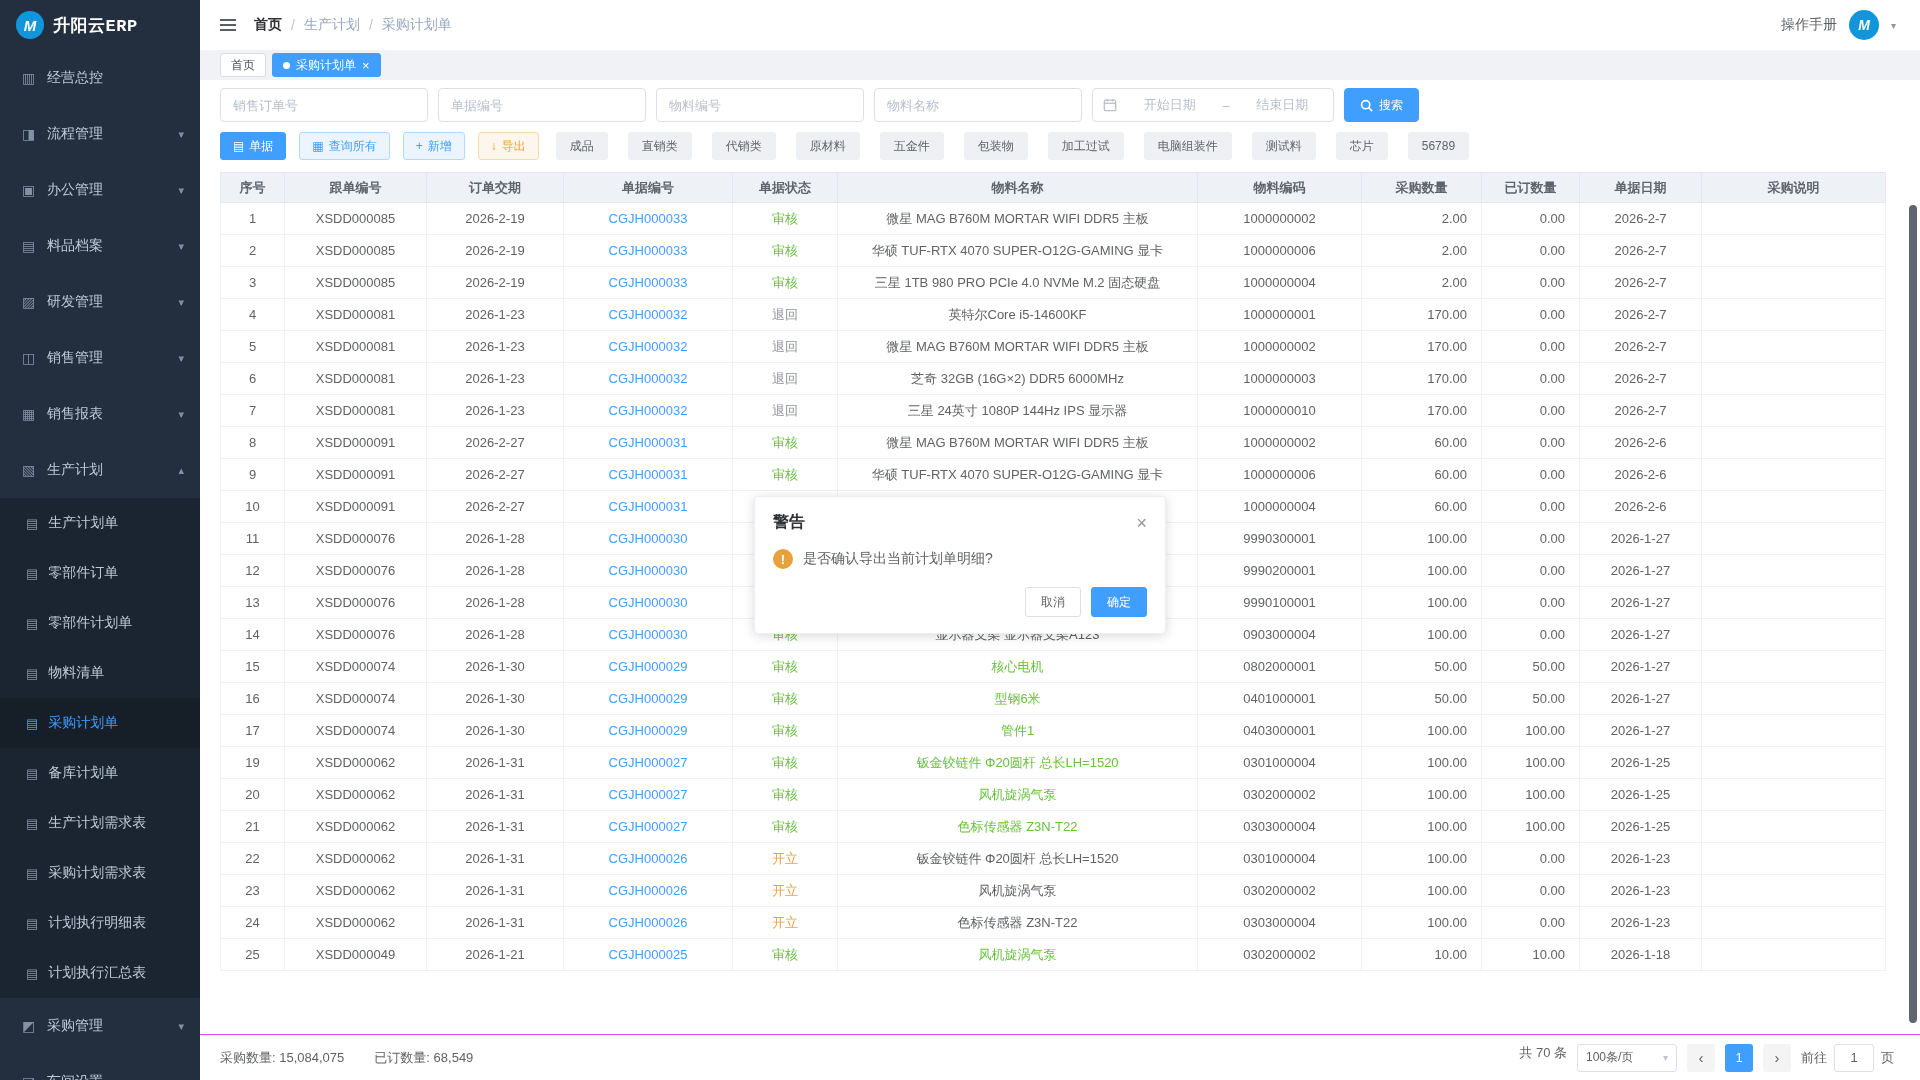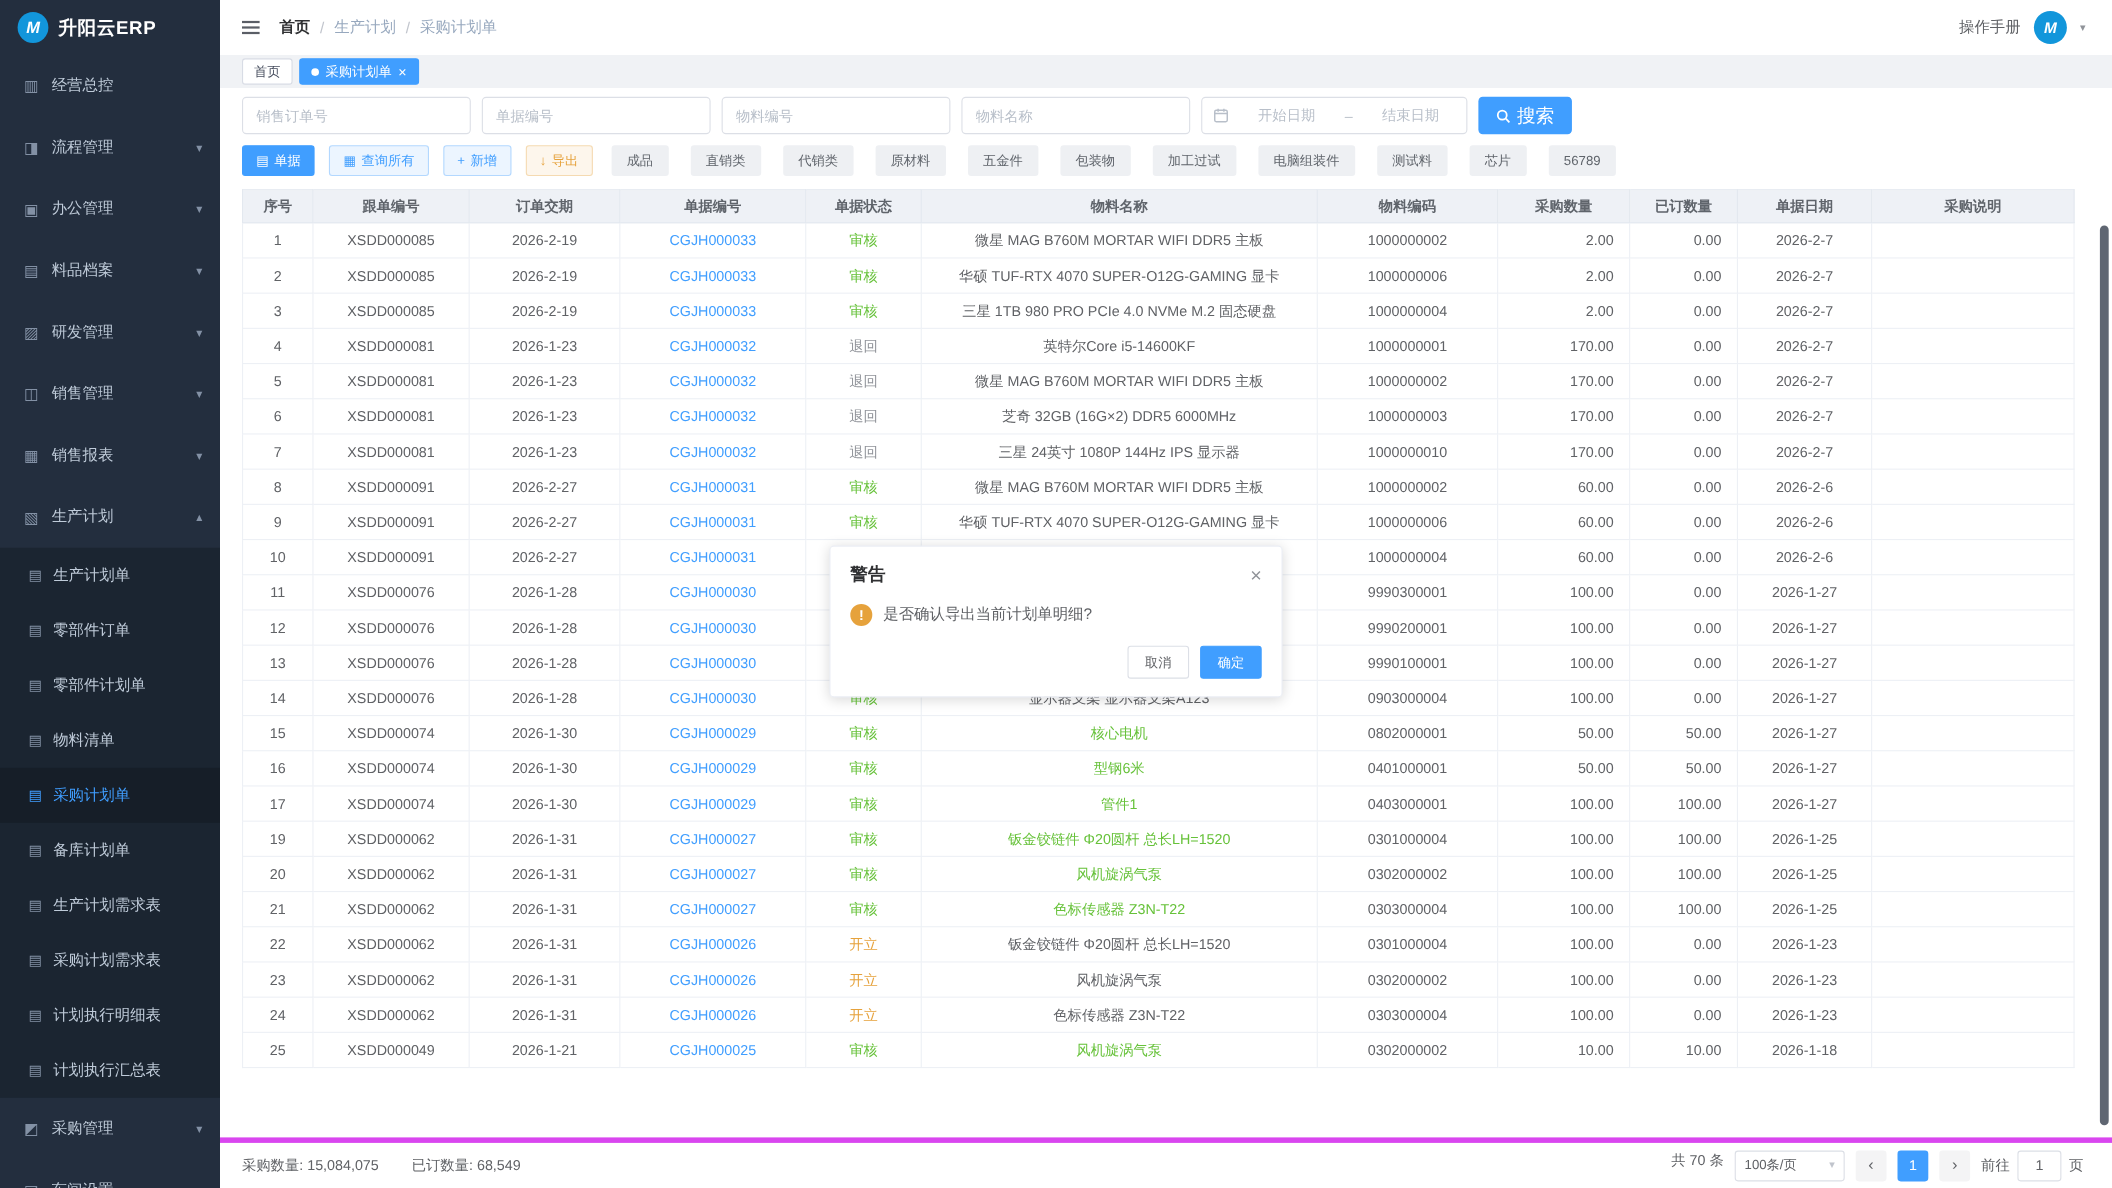--- a/index.html
+++ b/index.html
@@ -4,21 +4,21 @@
 <style>
   * { box-sizing: border-box; margin: 0; padding: 0; }
   html, body { width: 1920px; height: 1080px; overflow: hidden; }
   body { font-family: "Liberation Sans", "DejaVu Sans", sans-serif; color: #606266; background: #fff; position: relative; }
   .app { display: flex; width: 1920px; height: 1080px; }
 
   
   .sidebar { width: 200px; min-width: 200px; height: 1080px; background: #232e3e; overflow: hidden; }
   .logo { height: 50px; display: flex; align-items: center; gap: 9px; padding-left: 16px; }
   .logo-badge { width: 28px; height: 28px; border-radius: 50%; background: #1296db; color: #fff; display: flex; align-items: center; justify-content: center; font-weight: bold; font-style: italic; font-size: 15px; }
-  .logo-text { color: #fff; font-size: 17px; font-weight: bold; letter-spacing: .5px; }
+  .logo-text { color: #fff; font-size: 17px; font-weight: bold; letter-spacing: .5px; font-family: Liberation Mono, monospace; }
   .menu-item { height: 56px; display: flex; align-items: center; padding: 0 16px 0 20px; color: #bfcbd9; font-size: 14px; cursor: pointer; }
   .mi-icon { width: 17px; margin-right: 10px; color: #8391a5; font-size: 14px; text-align: center; }
   .mi-label { flex: 1; }
   .mi-arrow { color: #8391a5; font-size: 11px; }
   .submenu { background: #1b2531; }
   .submenu-item { height: 50px; display: flex; align-items: center; gap: 10px; padding-left: 26px; color: #bfcbd9; font-size: 14px; cursor: pointer; }
   .si-icon { color: #8391a5; font-size: 13px; }
   .submenu-item.active { color: #409eff; background: #161e28; }
   .submenu-item.active .si-icon { color: #409eff; }
 
@@ -40,42 +40,42 @@
   .tab.active { background: #409eff; border-color: #409eff; color: #fff; }
   .tab .dot { width: 7px; height: 7px; border-radius: 50%; background: #fff; }
   .tab-close { font-size: 13px; line-height: 1; }
 
   .content { flex: 1; padding: 8px 20px 0 20px; background: #fff; overflow: hidden; }
   .filter-row { display: flex; align-items: center; gap: 10px; height: 34px; }
   .f-input { height: 34px; width: 208px; border: 1px solid #dcdfe6; border-radius: 4px; padding: 0 12px; font-size: 13px; color: #606266; font-family: inherit; outline: none; }
   .f-input::placeholder { color: #b8bfc9; }
   .date-range { width: 242px; height: 34px; border: 1px solid #dcdfe6; border-radius: 4px; display: flex; align-items: center; padding: 0 10px; gap: 12px; color: #b8bfc9; font-size: 13px; }
   .date-range .dtxt { flex: 1; text-align: center; }
-  .search-btn { height: 34px; padding: 0 15px; background: #409eff; border: 1px solid #409eff; border-radius: 4px; color: #fff; font-size: 17px; display: inline-flex; align-items: center; gap: 6px; cursor: pointer; font-family: inherit; }
+  .search-btn { height: 34px; padding: 0 15px; background: #409eff; border: 1px solid #409eff; border-radius: 4px; color: #fff; font-size: 12px; display: inline-flex; align-items: center; gap: 6px; cursor: pointer; font-family: inherit; }
 
   .toolbar-row { display: flex; align-items: center; gap: 13px; margin-top: 10px; height: 28px; }
   .btn { height: 28px; padding: 0 12px; border-radius: 3px; font-size: 12px; display: inline-flex; align-items: center; gap: 5px; cursor: pointer; border: 1px solid transparent; font-family: inherit; }
   .btn-primary { background: #409eff; color: #fff; border-color: #409eff; }
   .btn-plain-blue { background: #ecf5ff; color: #409eff; border-color: #b3d8ff; }
   .btn-plain-yellow { background: #fdf6ec; color: #e6a23c; border-color: #f5dab1; }
   .chips { display: flex; gap: 20px; margin-left: 4px; }
   .chip { height: 28px; padding: 0 14px; background: #eef0f3; color: #5f646b; border: none; border-radius: 3px; font-size: 12px; cursor: pointer; font-family: inherit; }
 
   .grid-wrap { margin-top: 12px; }
   table.grid { border-collapse: collapse; table-layout: fixed; width: 1665px; }
   .grid th { height: 30px; background: #eef1f6; border: 1px solid #e3e8ef; font-size: 13px; font-weight: bold; color: #5f646b; padding: 0 4px; }
   .grid td { height: 32px; border: 1px solid #edf0f5; font-size: 13px; color: #606266; text-align: center; padding: 0 6px; white-space: nowrap; overflow: hidden; }
   .grid td.num { text-align: right; padding-right: 14px; }
   .grid td.link { color: #409eff; cursor: pointer; }
   .grid td.st-green { color: #67c23a; }
   .grid td.st-gray { color: #909399; }
   .grid td.st-orange { color: #e6a23c; }
   .grid td.mat.green { color: #67c23a; }
 
-  .page-footer { height: 46px; border-top: 5px solid #d946ef; display: flex; align-items: center; padding: 0 26px 0 20px; background: #fff; font-size: 13px; color: #606266; }
+  .page-footer { height: 46px; border-top: 1px solid #d946ef; display: flex; align-items: center; padding: 0 26px 0 20px; background: #fff; font-size: 13px; color: #606266; }
   .totals { display: flex; gap: 30px; }
   .pager { margin-left: auto; display: flex; align-items: flex-start; gap: 10px; }
   .total-count { color: #606266; }
   .page-size { width: 100px; height: 28px; border: 1px solid #dcdfe6; border-radius: 3px; display: flex; align-items: center; justify-content: space-between; padding: 0 8px; color: #606266; font-size: 12px; cursor: pointer; background: #fff; }
   .ps-caret { color: #c0c4cc; font-size: 10px; }
   .pg-btn { width: 28px; height: 28px; background: #f4f4f5; border-radius: 3px; display: flex; align-items: center; justify-content: center; color: #606266; cursor: pointer; font-size: 15px; border: none; font-family: inherit; }
   .pg-btn.current { background: #409eff; color: #fff; font-size: 13px; }
   .goto { display: flex; align-items: center; gap: 7px; }
   .goto-input { width: 40px; height: 28px; border: 1px solid #dcdfe6; border-radius: 3px; text-align: center; font-size: 13px; color: #606266; font-family: inherit; outline: none; }
 

